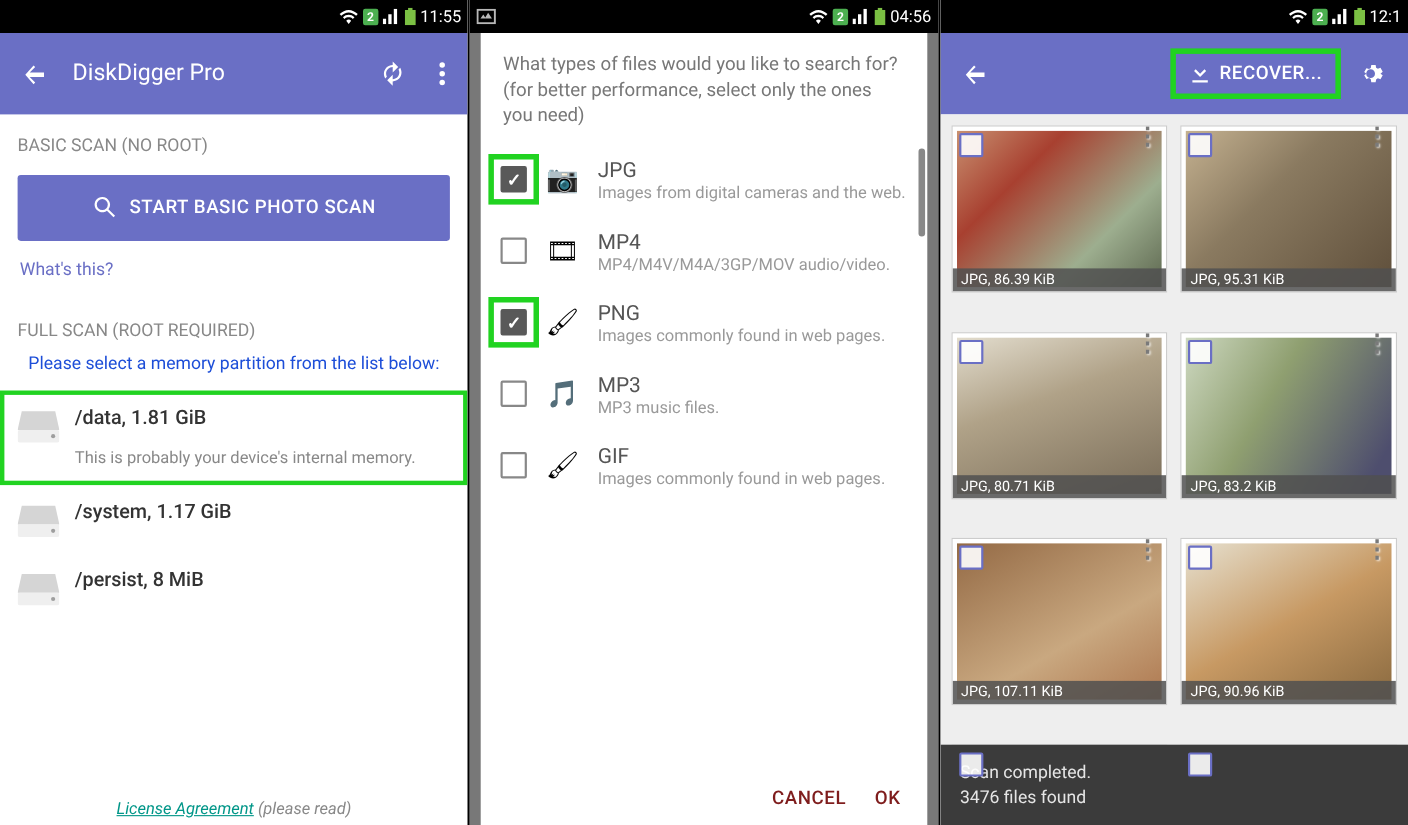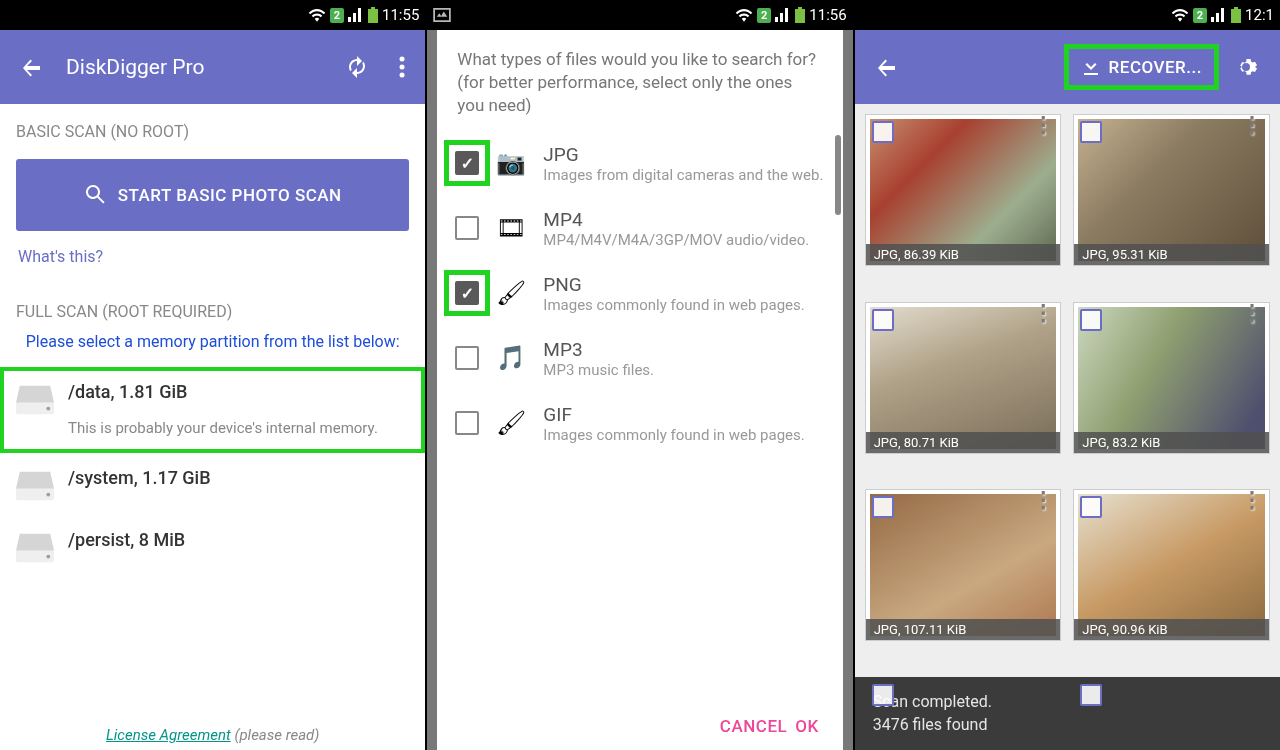--- a/index.html
+++ b/index.html
@@ -10,21 +10,21 @@
   .status-bar .sim{background:#4caf50;color:#fff;font-size:11px;font-weight:bold;padding:1px 4px;border-radius:2px}
   .status-bar svg{fill:#fff}
   .st-scr{margin-right:auto;opacity:.9}
   
   .app-bar{height:74px;background:#6a6fc5;color:#fff;display:flex;align-items:center;padding:0 12px;gap:14px}
   .app-bar .title{font-size:21px;font-weight:400;flex:1}
   .app-bar svg{fill:#fff}
   .ab-btn{display:flex;align-items:center;gap:6px;padding:6px 8px}
   
   .sec-label{color:#888;font-size:16px;padding:18px 16px 10px}
-  .big-btn{margin:8px 16px;background:#6a6fc5;color:#fff;height:72px;border-radius:3px;display:flex;align-items:center;justify-content:center;gap:10px;font-size:17px;font-weight:500;letter-spacing:.5px}
+  .big-btn{margin:8px 16px;background:#6a6fc5;color:#fff;height:60px;border-radius:3px;display:flex;align-items:center;justify-content:center;gap:10px;font-size:17px;font-weight:500;letter-spacing:.5px}
   .whats{color:#6a6fc5;padding:8px 18px 18px;font-size:16px}
   .full-desc{color:#1d4ed8;text-align:center;padding:0 20px 14px;font-size:16px;line-height:1.4}
   .part{display:flex;gap:14px;padding:14px 16px;align-items:flex-start}
   .part.hi{outline:4px solid #21d321;outline-offset:-4px}
   .drive-ic{width:38px;height:30px;flex-shrink:0;margin-top:4px}
   .part .nm{font-size:18px;color:#333;font-weight:500}
   .part .sub{font-size:15px;color:#888;line-height:1.3;margin-top:17px}
   .license{position:absolute;bottom:6px;left:0;right:0;text-align:center;color:#888;font-size:15px;font-style:italic}
   .license a{color:#009688;text-decoration:underline}
   
@@ -33,21 +33,21 @@
   .dlg-q{color:#777;font-size:17px;line-height:1.35;padding:0 20px 14px}
   .ft-list{flex:1;overflow:hidden;position:relative}
   .ft{display:flex;align-items:center;gap:14px;padding:12px 18px}
   .cb{width:24px;height:24px;border:2px solid #888;border-radius:2px;flex-shrink:0;display:flex;align-items:center;justify-content:center}
   .cb.ck{background:#595959;border-color:#595959}
   .cb.ck::after{content:"✓";color:#fff;font-size:16px;font-weight:bold}
   .ft.hi .cb-wrap{outline:5px solid #21d321;padding:6px;margin:-6px}
   .ft-ic{width:36px;height:36px;flex-shrink:0;display:flex;align-items:center;justify-content:center;font-size:24px}
   .ft-txt .t{color:#555;font-size:19px}
   .ft-txt .d{color:#999;font-size:15px;line-height:1.2}
-  .dlg-btns{display:flex;justify-content:flex-end;gap:8px;padding:14px 24px;color:#ec4899;font-size:17px;font-weight:500;letter-spacing:.5px}
+  .dlg-btns{display:flex;justify-content:flex-end;gap:26px;padding:14px 24px;color:#7f1d1d;font-size:17px;font-weight:500;letter-spacing:.5px}
   .scroll-ind{position:absolute;right:2px;top:4px;width:6px;height:80px;background:#888;border-radius:3px}
   .lic2{position:absolute;bottom:6px;left:0;right:0;text-align:center;color:#777;font-size:14px;font-style:italic;text-decoration:underline}
   
   .recover-btn{display:flex;gap:8px;color:#fff;font-size:17px;font-weight:500;letter-spacing:.5px;padding:8px 12px;outline:5px solid #21d321}
   .grid{flex:1;background:#eee;padding:10px;display:grid;grid-template-columns:1fr 1fr;gap:12px;overflow:hidden;position:relative}
   .thumb{background:#fff;border:1px solid #ccc;position:relative;height:152px;overflow:hidden}
   .thumb .top{position:absolute;top:6px;left:6px;right:6px;display:flex;justify-content:space-between;align-items:flex-start;z-index:2}
   .thumb .tcb{width:22px;height:22px;border:2px solid #6a6fc5;background:rgba(255,255,255,.9);border-radius:2px}
   .thumb .dots{color:#7a7a7a;font-size:22px;font-weight:bold;line-height:8px;text-shadow:1px 1px 2px rgba(255,255,255,.9)}
   .thumb .cap{position:absolute;bottom:0;left:0;right:0;background:rgba(80,80,80,.85);color:#fff;font-size:13px;padding:3px 8px}
@@ -160,21 +160,21 @@
     <svg width="18" height="14" viewBox="0 0 24 18">
         <path d="M12 18l-3-4c1-1 2-1.5 3-1.5s2 .5 3 1.5zM5 10c2-2 4.5-3 7-3s5 1 7 3l-2 2c-1.5-1.5-3-2-5-2s-3.5.5-5 2zM1 6c3-3 7-5 11-5s8 2 11 5l-2 2c-2.5-2.5-5.5-4-9-4s-6.5 1.5-9 4z"></path>
       </svg>
     <span class="sim">2</span>
     <svg width="16" height="14" viewBox="0 0 16 14">
         <path d="M0 14h3V9H0zM5 14h3V5H5zM10 14h3V0h-3z"></path>
       </svg>
     <svg width="10" height="16" viewBox="0 0 10 16">
         <path fill="#7bc043" d="M3 0h4v2h3v14H0V2h3z"></path>
       </svg>
-    <span>11:56</span>
+    <span>04:56</span>
   </div>
   <div class="dialog-wrap">
     <div class="lic2">License Agreement (please read)</div>
     <div class="dialog">
       <div class="dlg-q">What types of files would you like to search for? (for better performance, select only the ones you need)</div>
       <div class="ft-list" id="ftlist">
         <div class="scroll-ind"></div>
       <div class="ft hi">
             <span class="cb-wrap">
               <span class="cb ck"></span>

